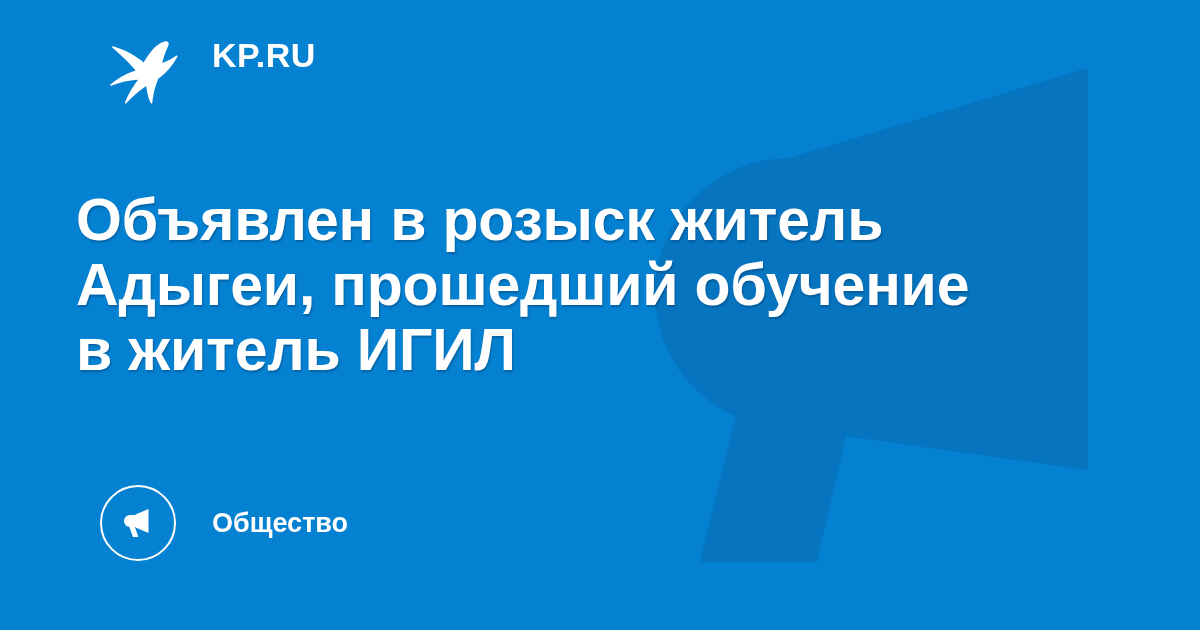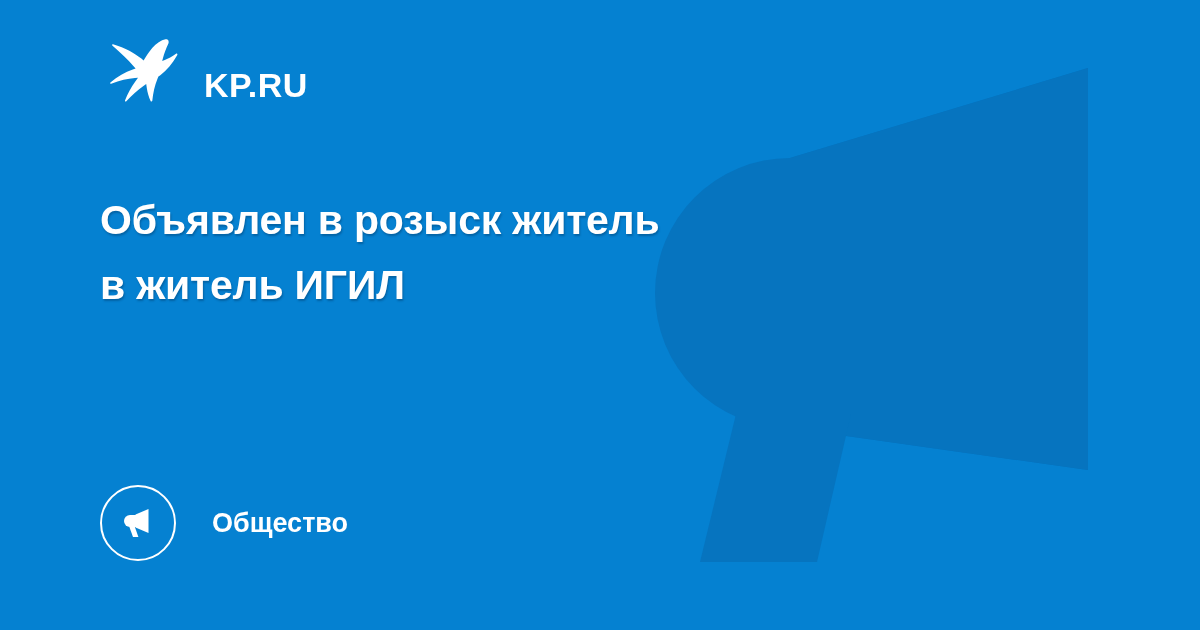--- a/index.html
+++ b/index.html
@@ -31,42 +31,42 @@
     width:1200px; height:630px;
     pointer-events:none;
   }
 
   
   #brand {
     position:absolute;
     left:108px;
     top:38px;
     display:flex;
-    align-items:flex-end;
-    gap:24px;
+    align-items:flex-start;
+    gap:32px;
     height:64px;
   }
   #brand-bird { display:block; width:72px; height:66px; }
   #brand-word {
     color:#ffffff;
     font-size:34px;
     font-weight:bold;
     letter-spacing:0.5px;
     line-height:1;
     white-space:nowrap;
   }
 
   
   #headline {
     position:absolute;
-    left:100px;
+    left:76px;
     top:188px;
     width:900px;
     color:#ffffff;
-    font-size:41px;
+    font-size:59px;
     font-weight:bold;
     line-height:65px;
     letter-spacing:-0.2px;
     text-shadow:1px 2px 2px rgba(0,40,75,0.33);
   }
   #headline .hl-line { display:block; white-space:nowrap; }
 
   
   #category {
     position:absolute;
@@ -149,20 +149,21 @@
                L55.0 22.0
                C56.2 17.4 58.0 12.5 60.4 7.4
                C61.2 5.7 60.5 3.6 58.7 3.2
                Z" fill="#ffffff"></path>
     </svg>
     <span id="brand-word">KP.RU</span>
   </div>
 
   <h1 id="headline">
     <span class="hl-line">Объявлен в розыск житель</span>
+    <span class="hl-line">Адыгеи, прошедший обучение</span>
     <span class="hl-line">в житель ИГИЛ</span>
   </h1>
 
   <div id="category">
     <span id="category-circle">
       <svg viewBox="0 0 40 40" aria-hidden="true">
 
         <path d="M30.5 6.0 L30.5 30.0 L17.5 24.6 L17.5 11.4 Z" fill="#ffffff"></path>
 
         <path d="M12.0 12.0 L18.5 12.0 L18.5 24.0 L12.0 24.0

